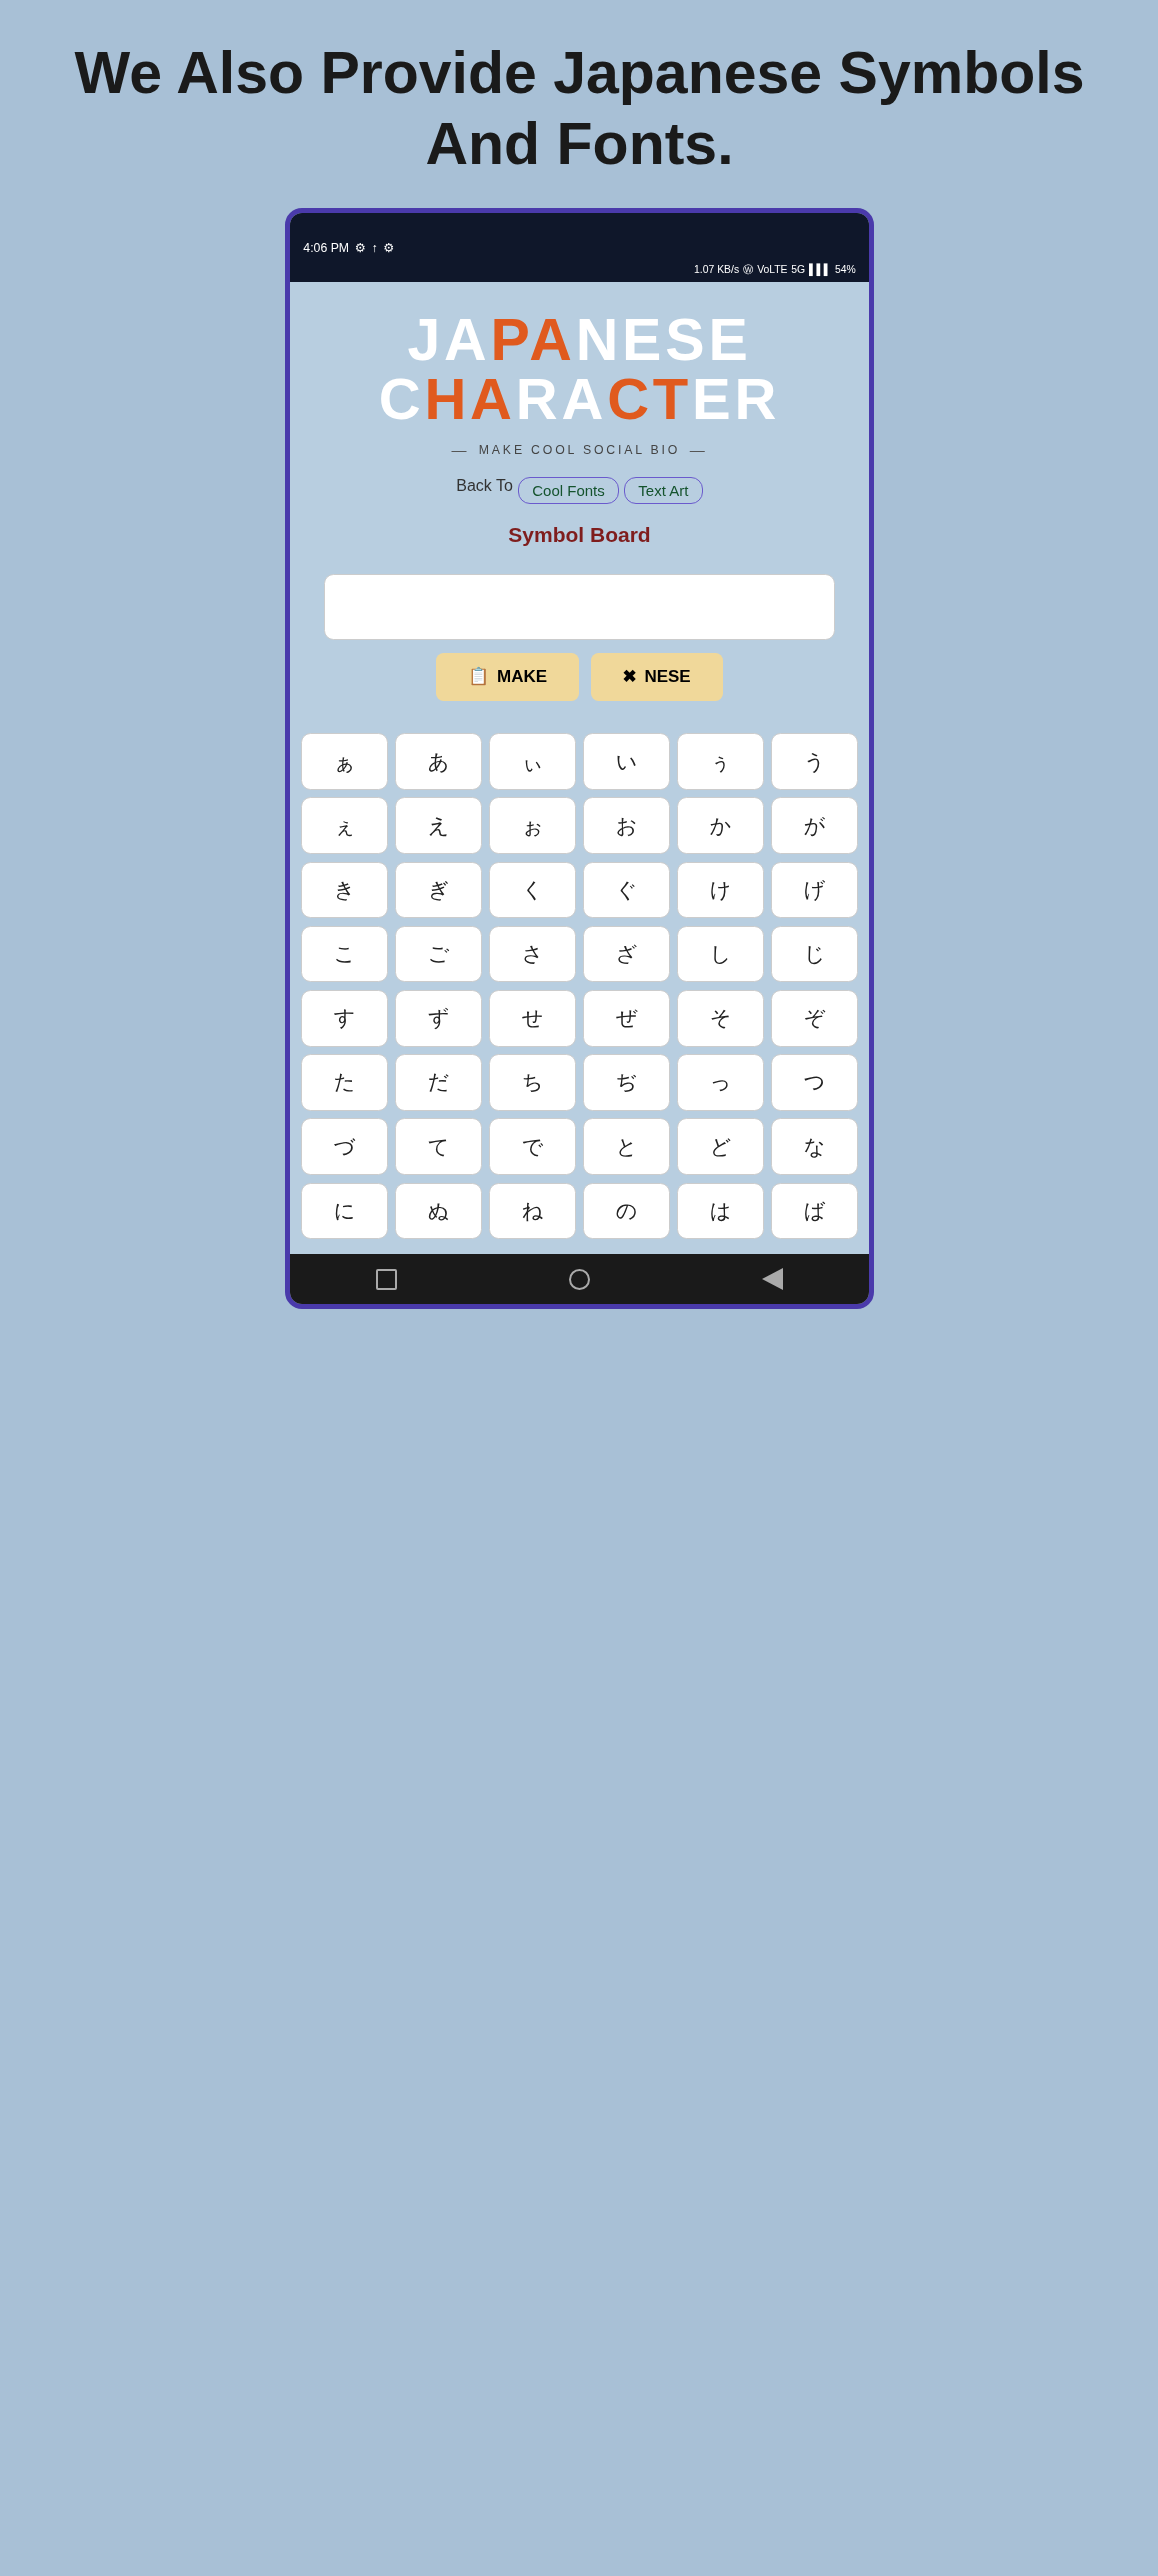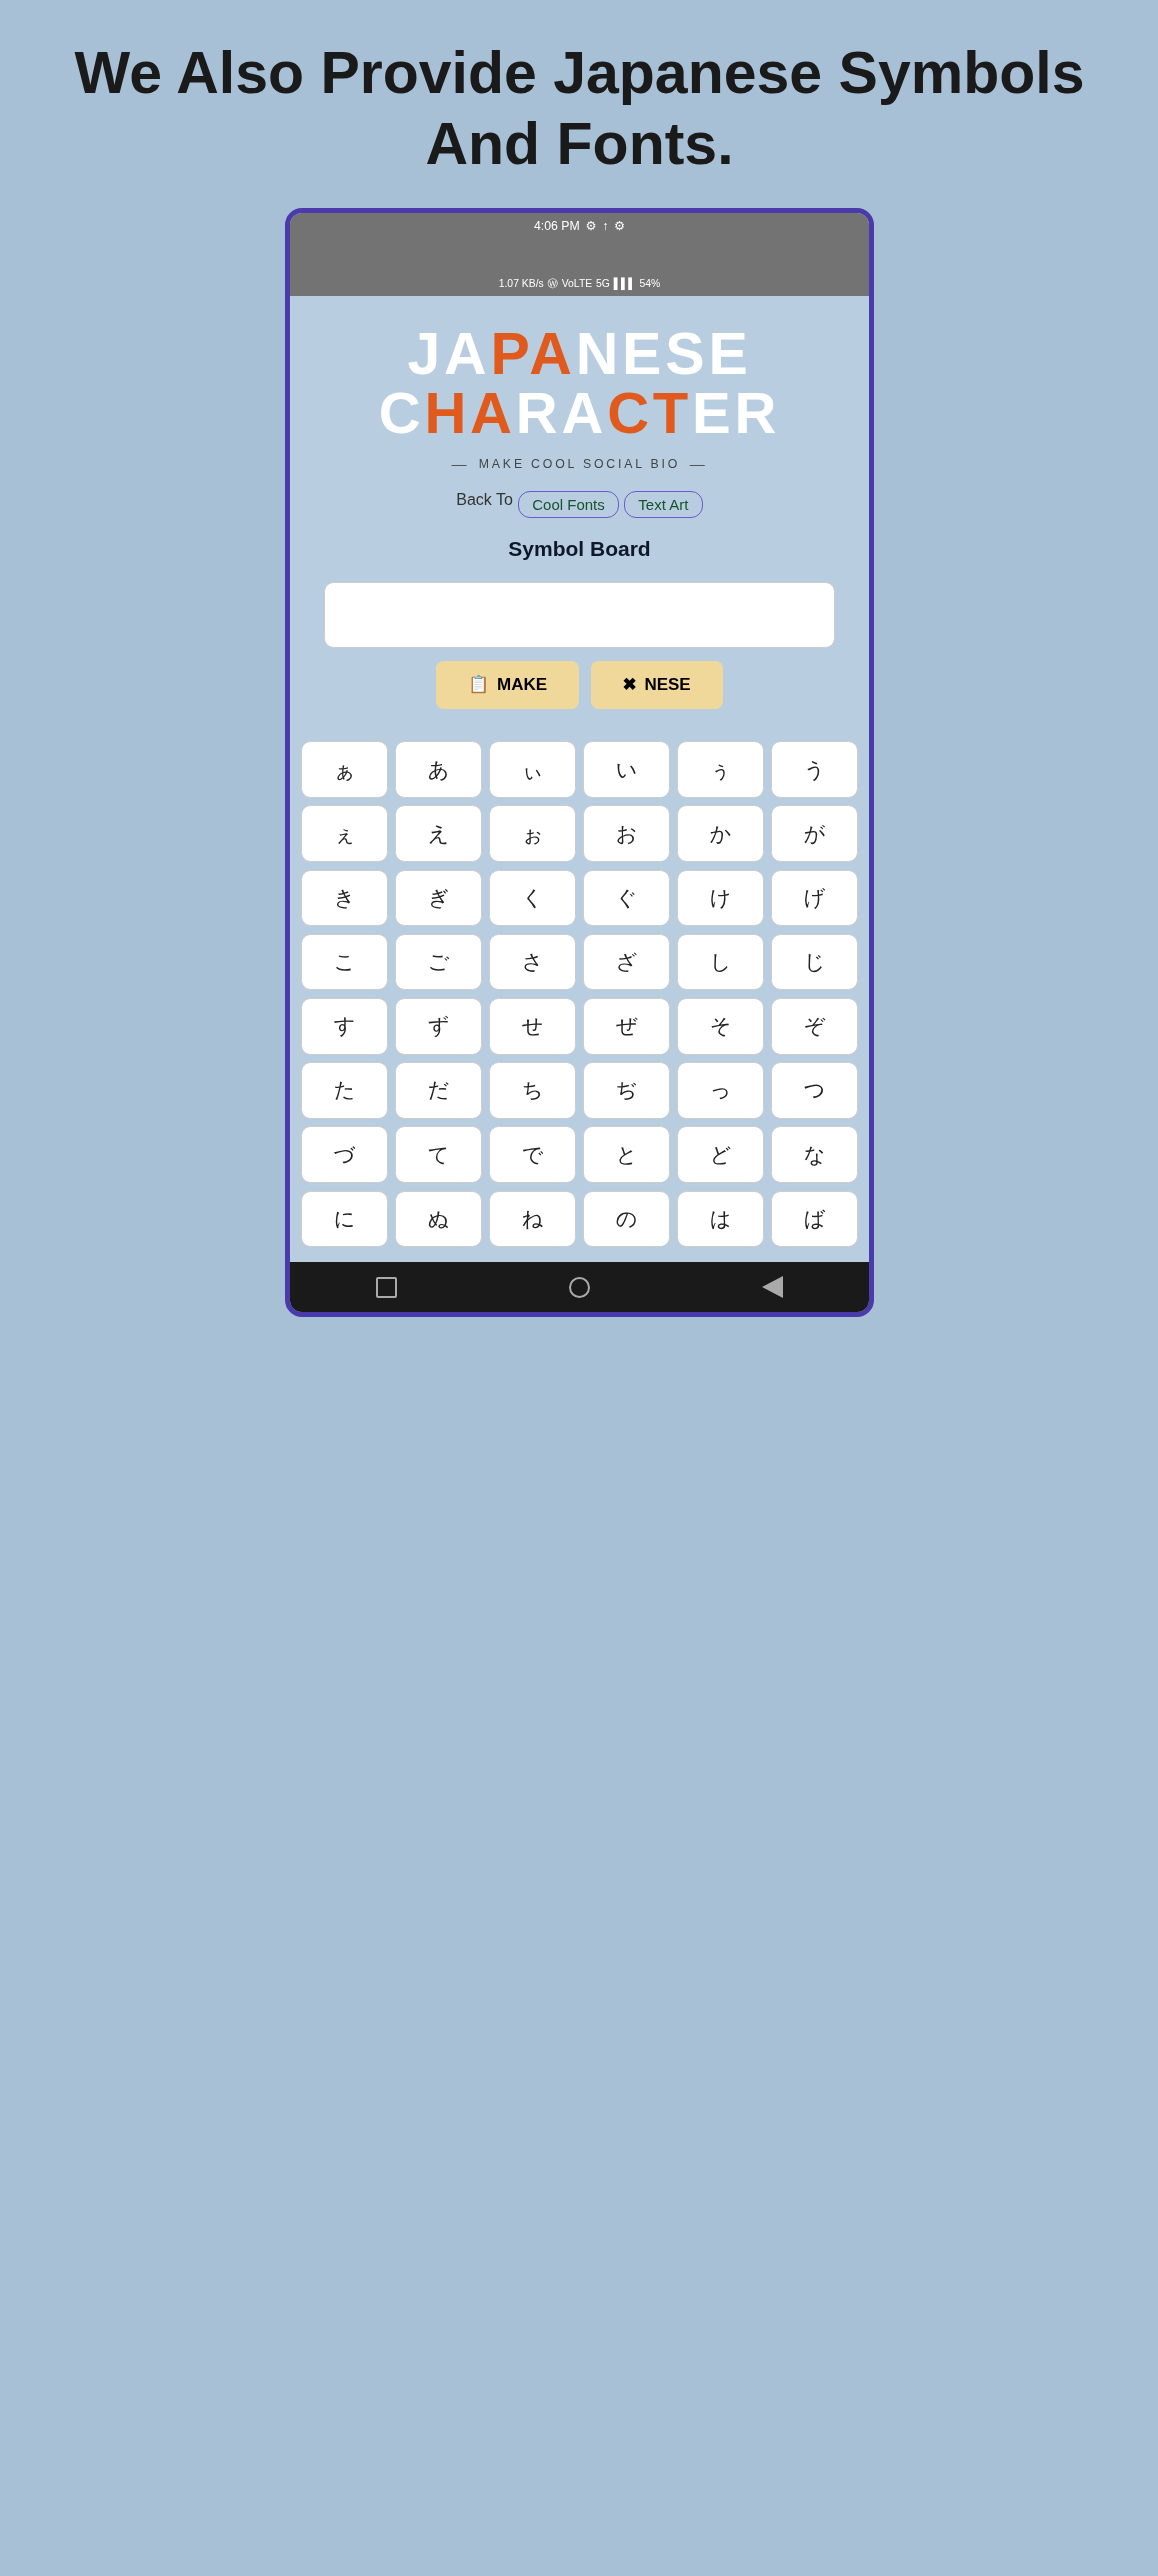--- a/index.html
+++ b/index.html
@@ -25,28 +25,27 @@
     .phone-frame {
       width: 589px;
       background: #b8cee0;
       border-radius: 17px;
       border: 5.7px solid #4a3aab;
       overflow: hidden;
       margin-bottom: 38px;
     }
 
     .status-bar {
-      background: #737373;
+      background: #0f172a;
       color: white;
       display: flex;
       justify-content: space-between;
       align-items: center;
       padding: 5.7px 13.3px;
       font-size: 12.3px;
-      flex-direction: column;
     }
 
     .status-left {
       display: flex;
       align-items: center;
       gap: 5.7px;
     }
 
     .status-right {
       display: flex;
@@ -132,22 +131,22 @@
       border-radius: 12px;
       padding: 3.8px 13.3px;
       font-size: 15px;
       cursor: pointer;
     }
 
     .symbol-board-title {
       text-align: center;
       font-size: 21px;
       font-weight: 700;
-      color: #0f172a;
-      margin-bottom: 21px;
+      color: #7f1d1d;
+      margin-bottom: 27px;
     }
 
     .text-area-box {
       margin: 0 15px 13.3px;
       background: white;
       border-radius: 9.5px;
       border: 1.4px solid #ccc;
       min-height: 66px;
       padding: 9.5px;
     }

